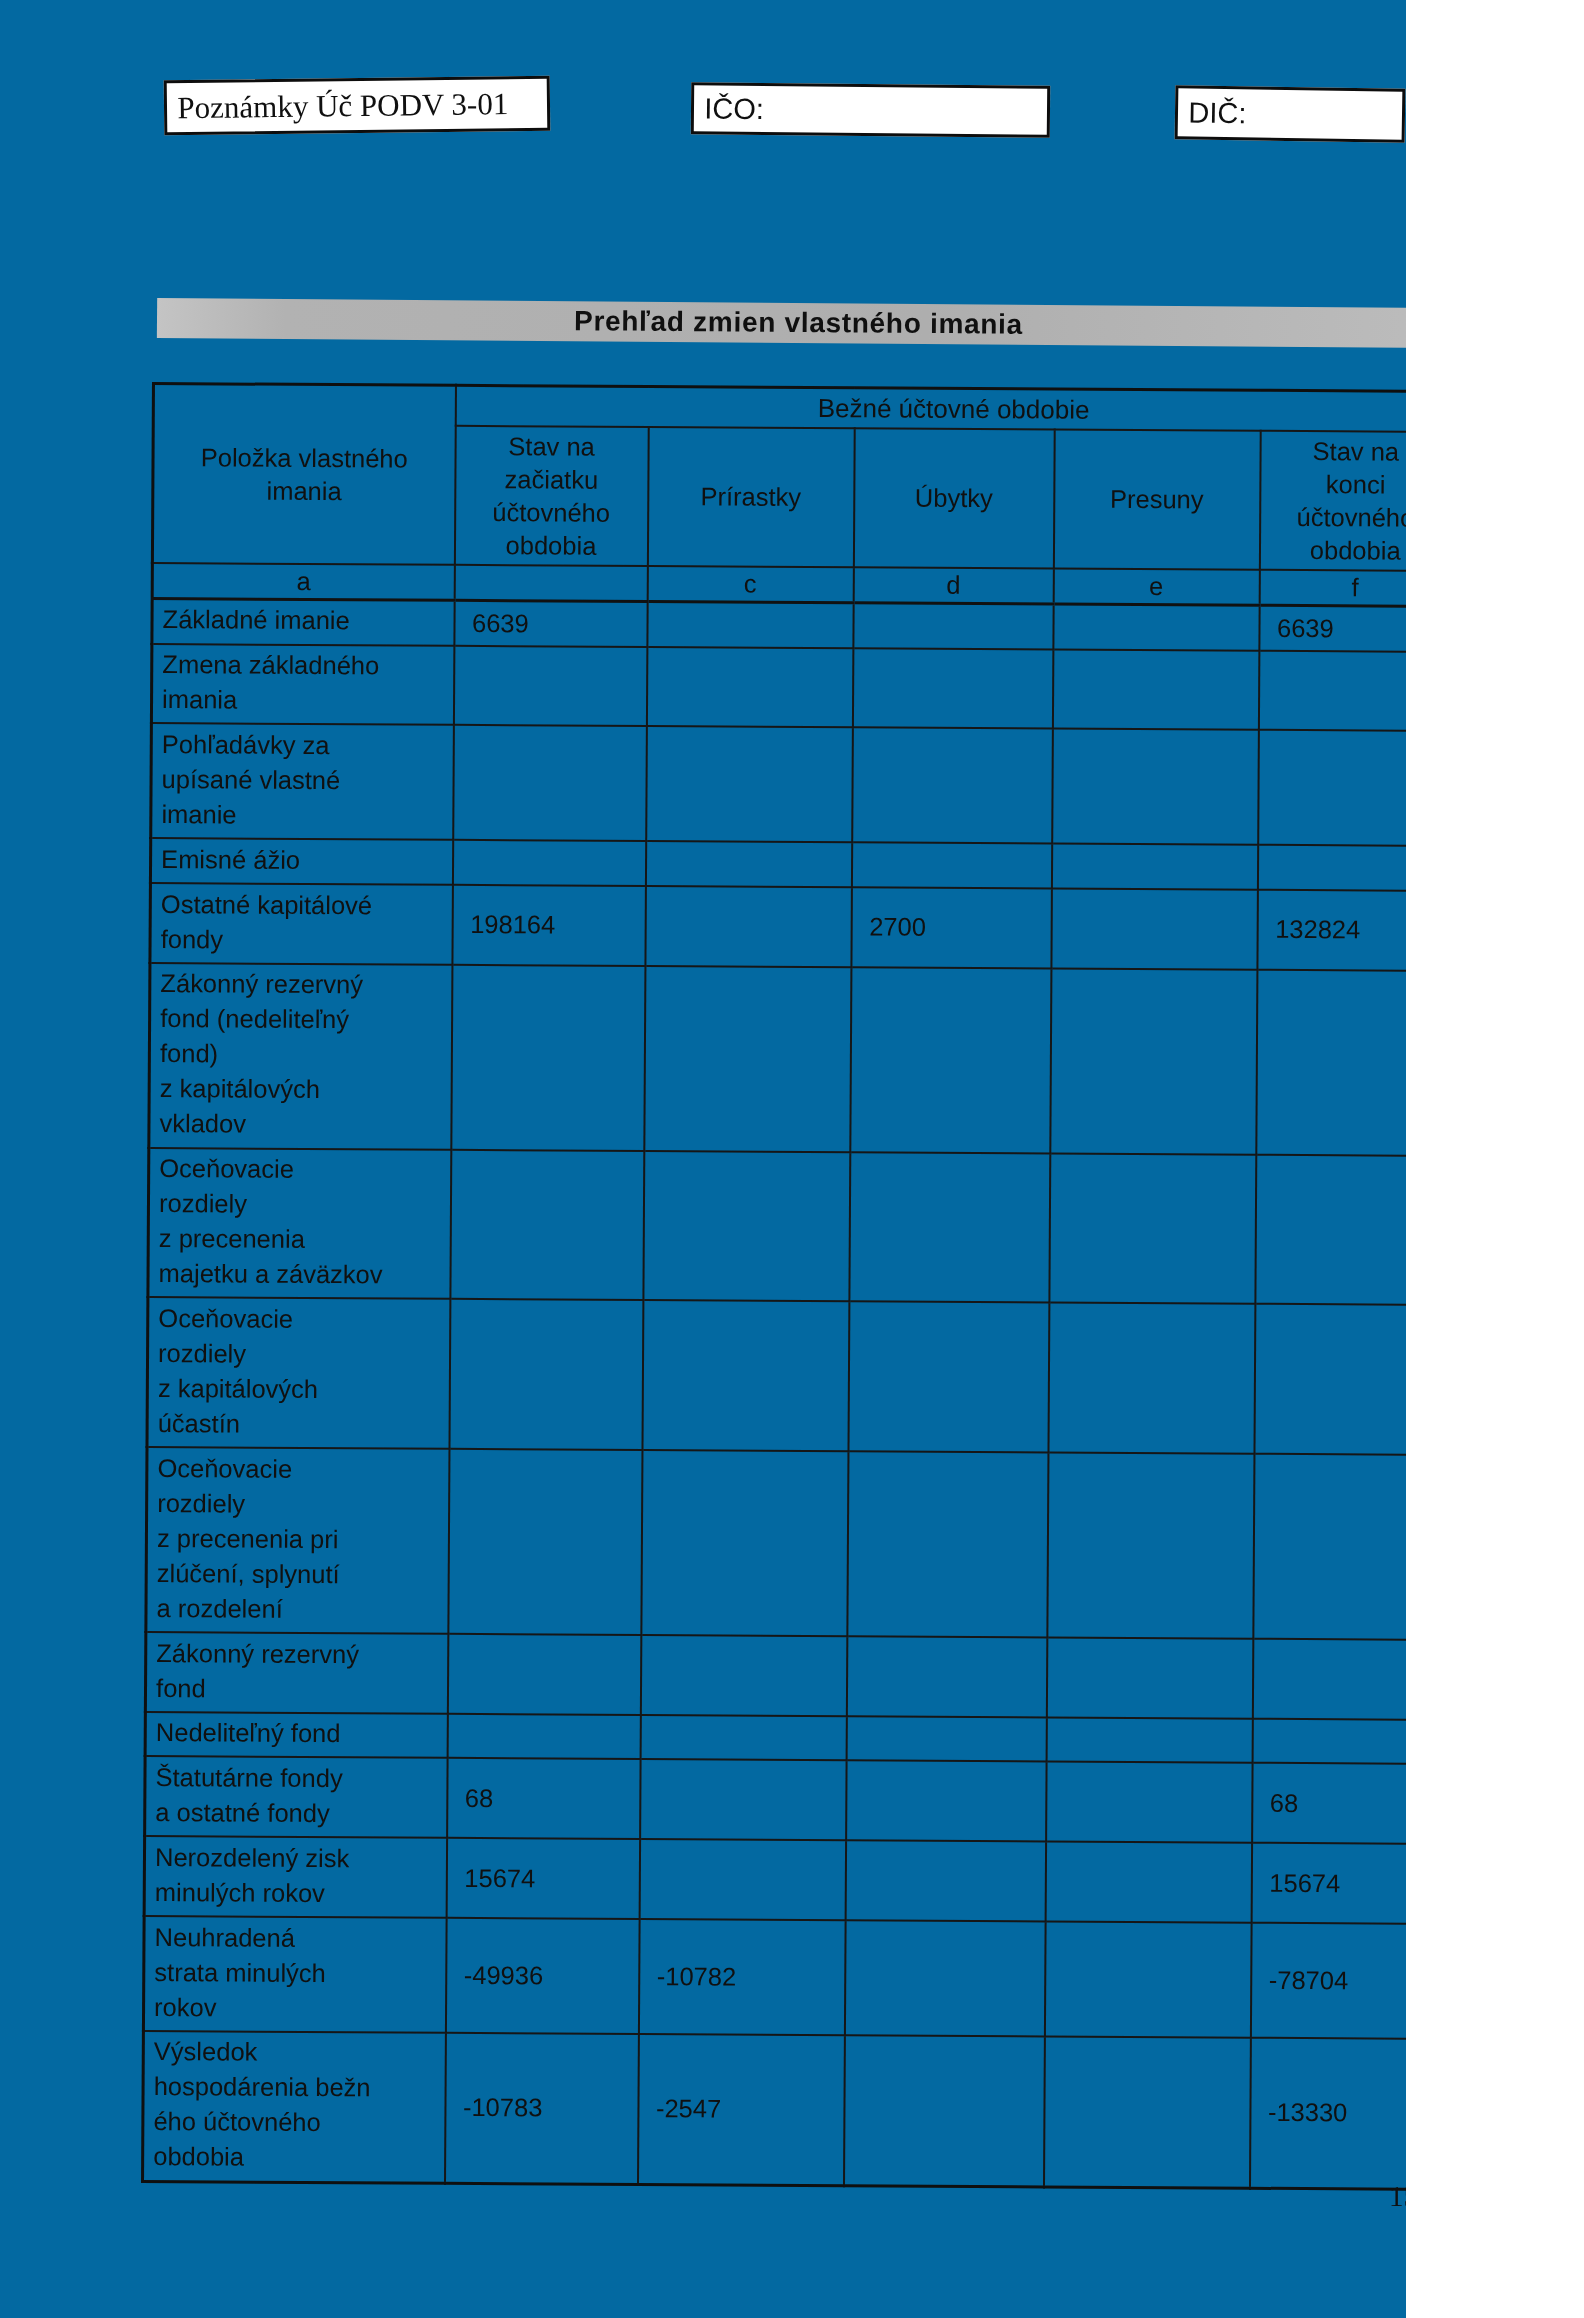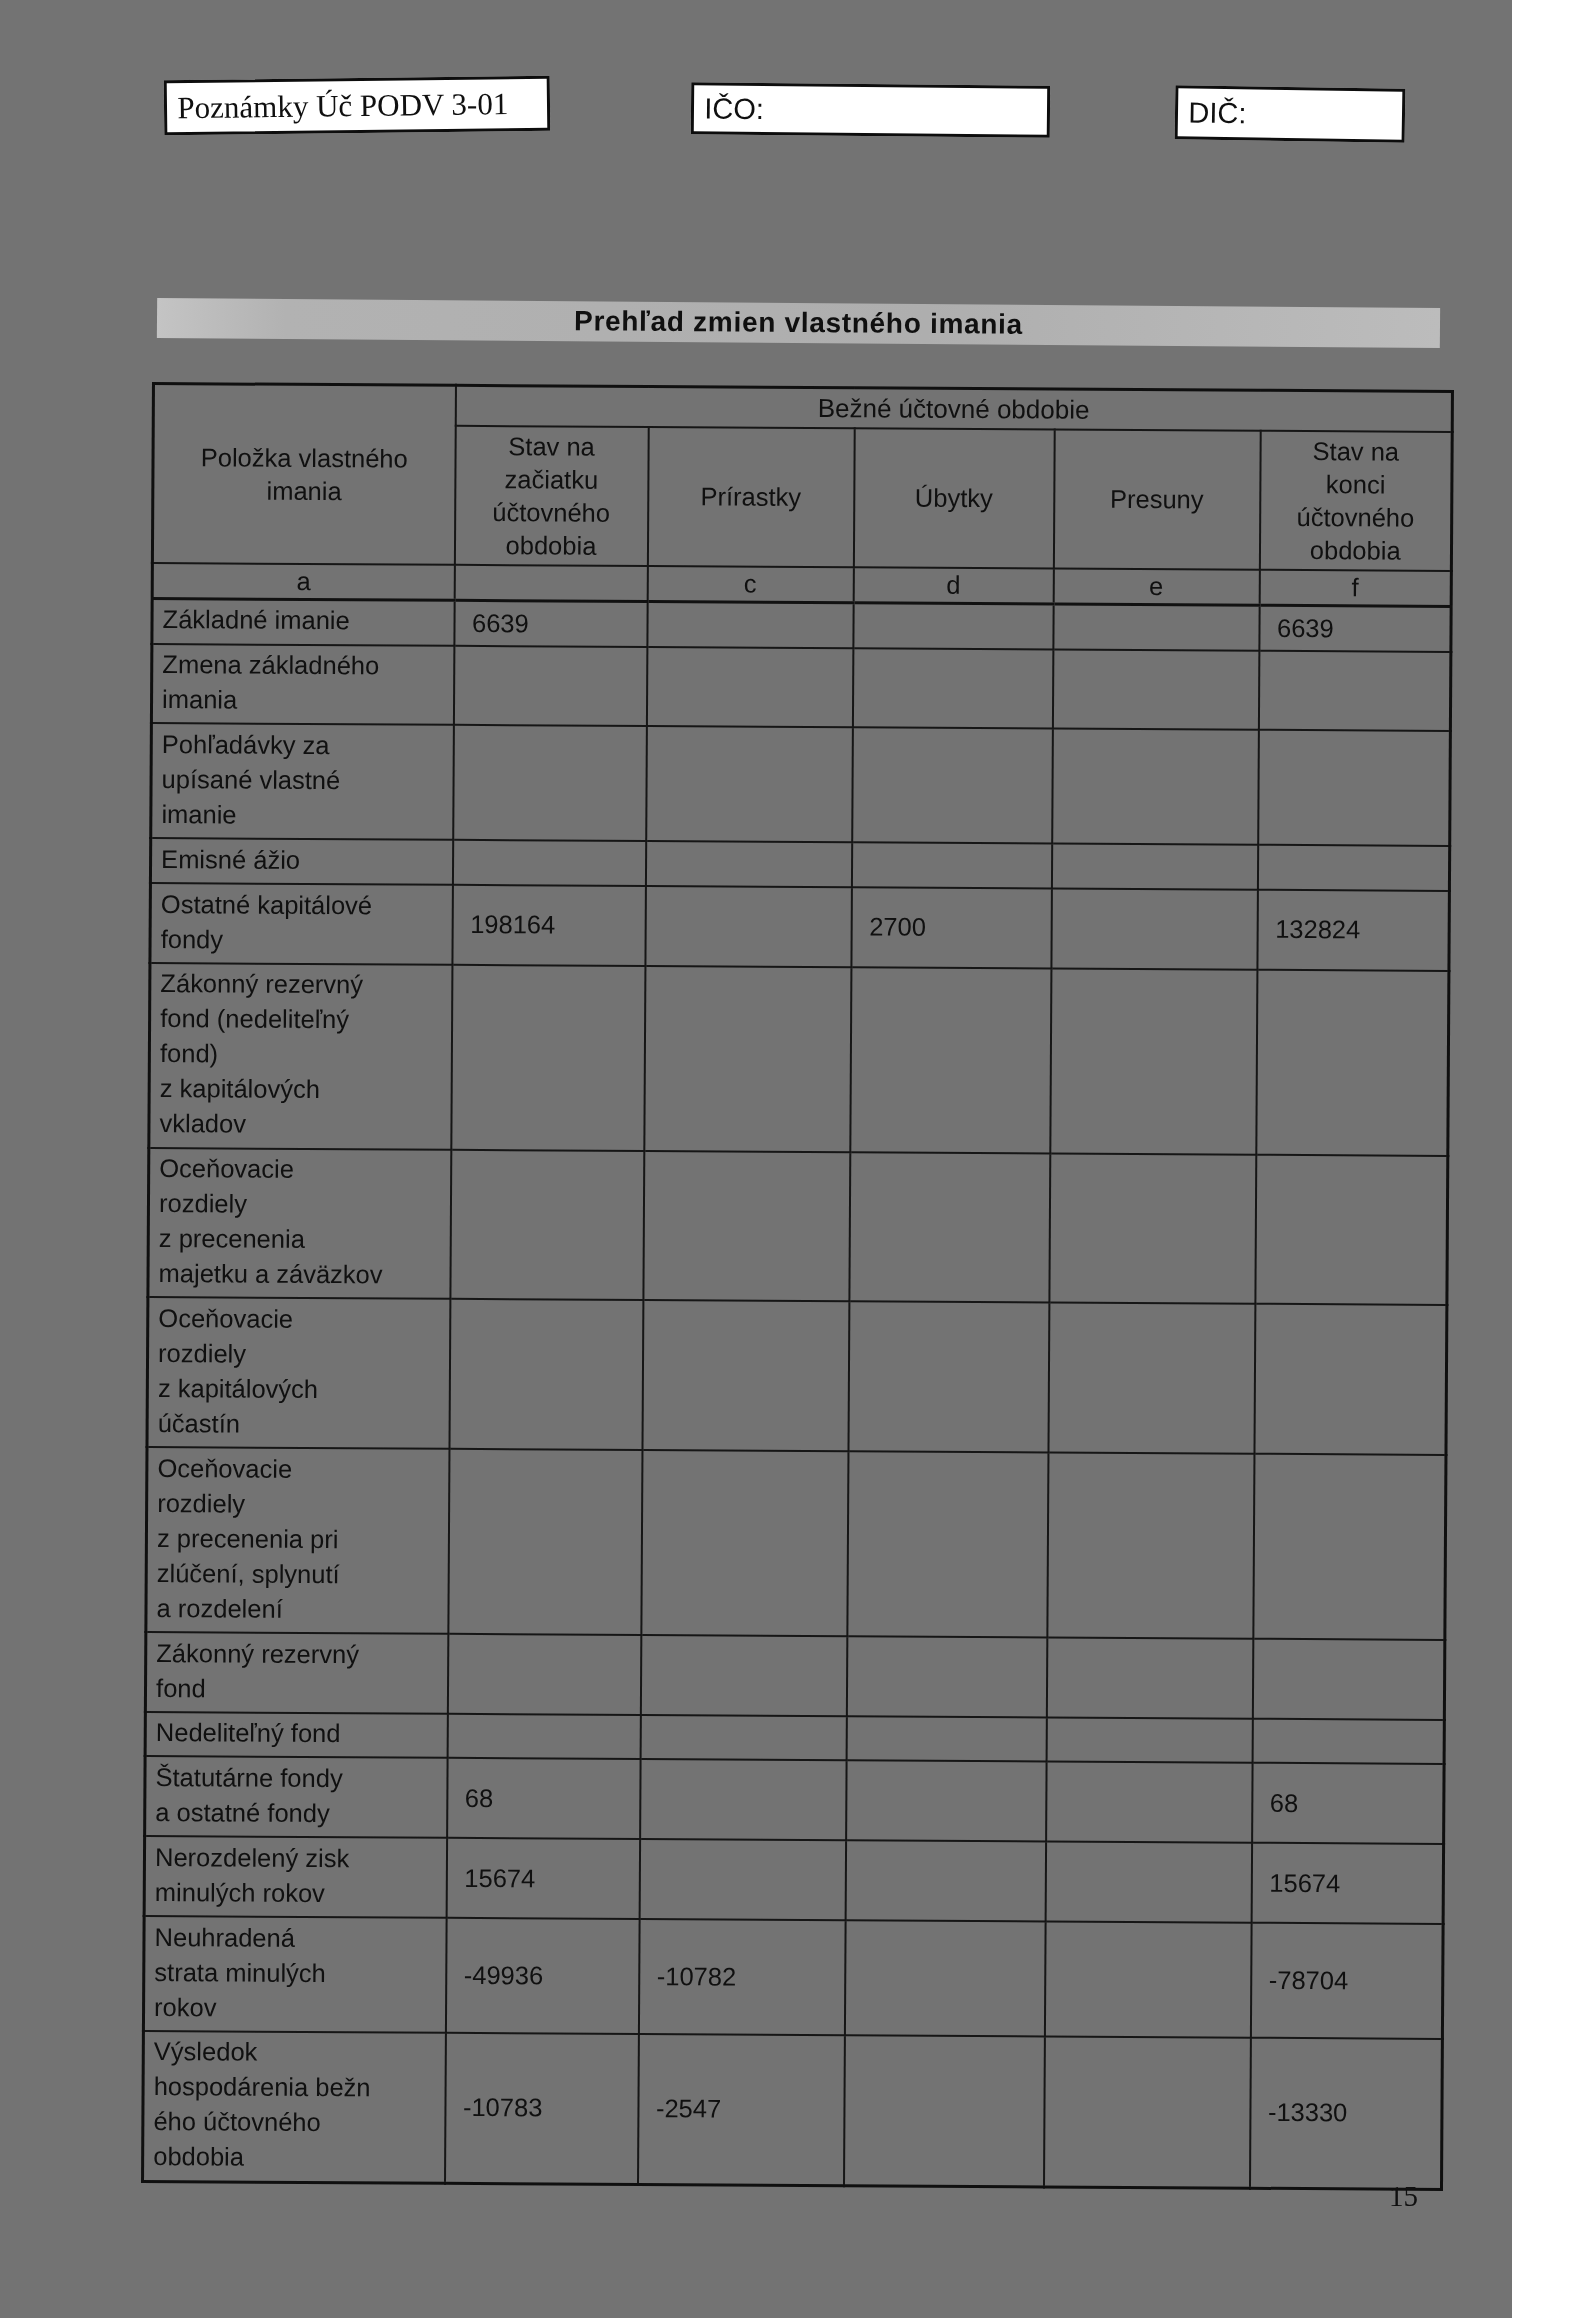--- a/index.html
+++ b/index.html
@@ -1,19 +1,19 @@
 <!DOCTYPE html>
 <html style="font-size:10.4px"><head>
 <meta charset="utf-8">
 <style>
   html,body{margin:0;padding:0;background:#ffffff;}
   .page{
     position:relative;
-    width:1512px;height:2319px;
-    background:#737373;
+    width:1406px;height:2319px;
+    background:#0369a1;
     color:#101010;
     font-family:"Liberation Sans", sans-serif;
     overflow:hidden;
   }
   
   .box{
     position:absolute;
     border:3.3px solid #0d0d0d;
     background:#ffffff;
     display:flex;align-items:center;

